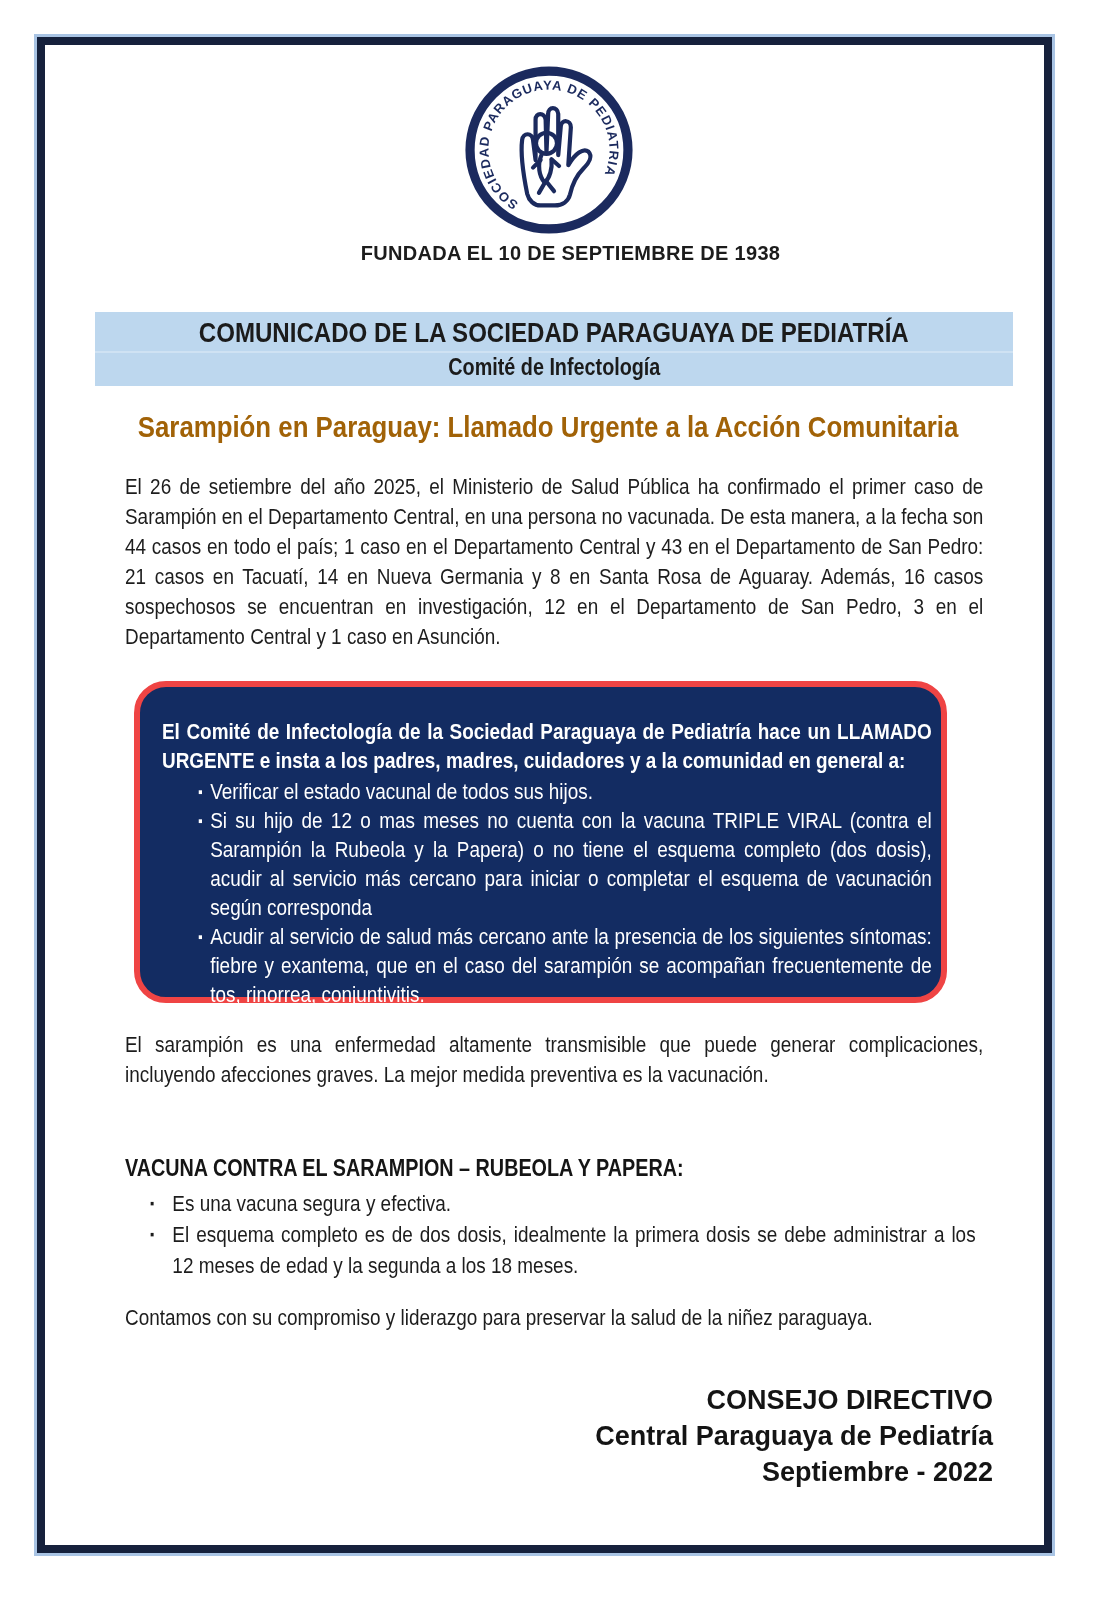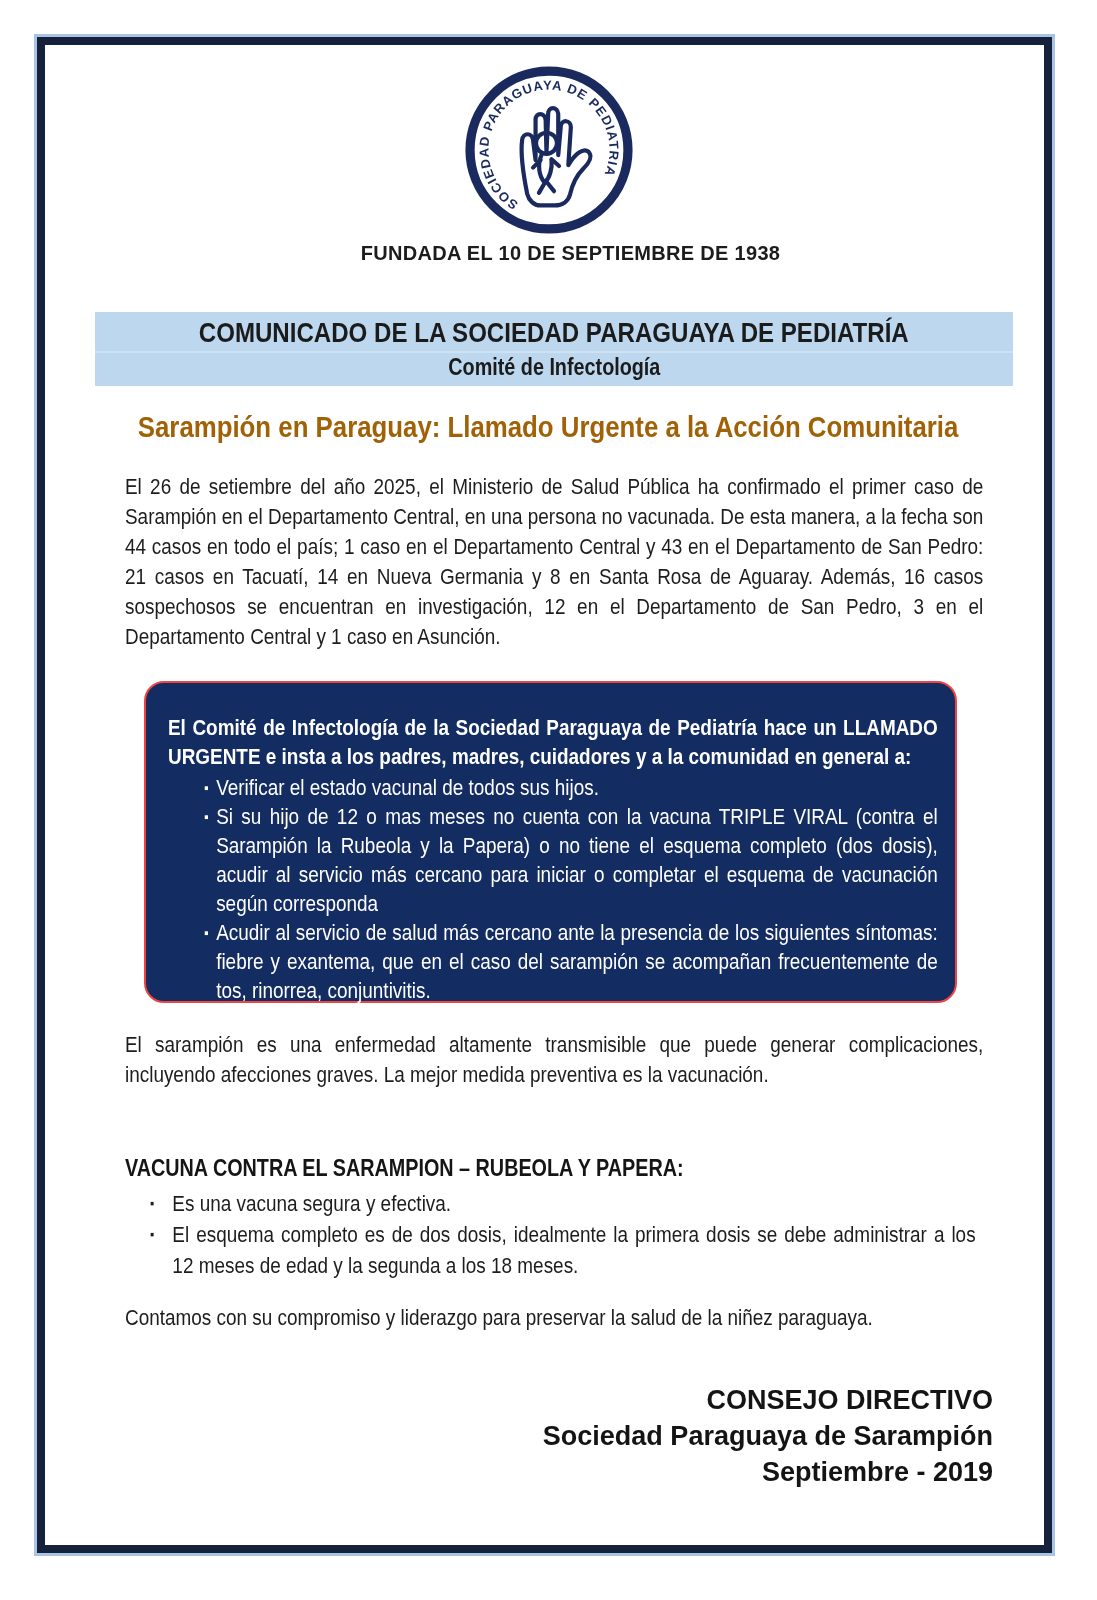--- a/index.html
+++ b/index.html
@@ -46,22 +46,22 @@
   }
 
   .para {
     font-size: 22px; line-height: 30px; text-align: justify; color: #1d1d1d;
   }
   .intro-para  { left: 125px; top: 472px;  width: 998px; }
   .body-para   { left: 125px; top: 1030px; width: 998px; }
   .close-para  { left: 125px; top: 1303px; width: 998px; text-align: left; }
 
   .callout {
-    left: 144px; top: 681px; width: 813px; height: 322px;
-    background: #132c62; border: 2px solid #ef4444; border-radius: 20px;
+    left: 134px; top: 681px; width: 813px; height: 322px;
+    background: #132c62; border: 6px solid #ef4444; border-radius: 32px;
     color: #ffffff;
   }
   .callout-inner { padding: 30px 14px 20px 22px; }
   .callout-lead {
     font-weight: bold; font-size: 22px; line-height: 29px; text-align: justify;
     width: 895px; color: #ffffff;
   }
   .callout-list { margin-top: 2px; width: 895px; }
   .callout-item { display: flex; font-size: 22px; line-height: 29px; }
   .callout-item .marker { width: 14px; flex: none; font-size: 15px; line-height: 29px; padding-left: 42px; box-sizing: content-box; }
@@ -163,15 +163,15 @@
     </div>
   </div>
 </div>
 
 <div class="abs close-para">
   <div class="para sq-l" style="text-align:left">Contamos con su compromiso y liderazgo para preservar la salud de la niñez paraguaya.</div>
 </div>
 
 <div class="abs signature">
   <div>CONSEJO DIRECTIVO</div>
-  <div>Sociedad Paraguaya de Sarampión</div>
-  <div>Septiembre - 2019</div>
+  <div>Central Paraguaya de Pediatría</div>
+  <div>Septiembre - 2022</div>
 </div>
 
 </body></html>

